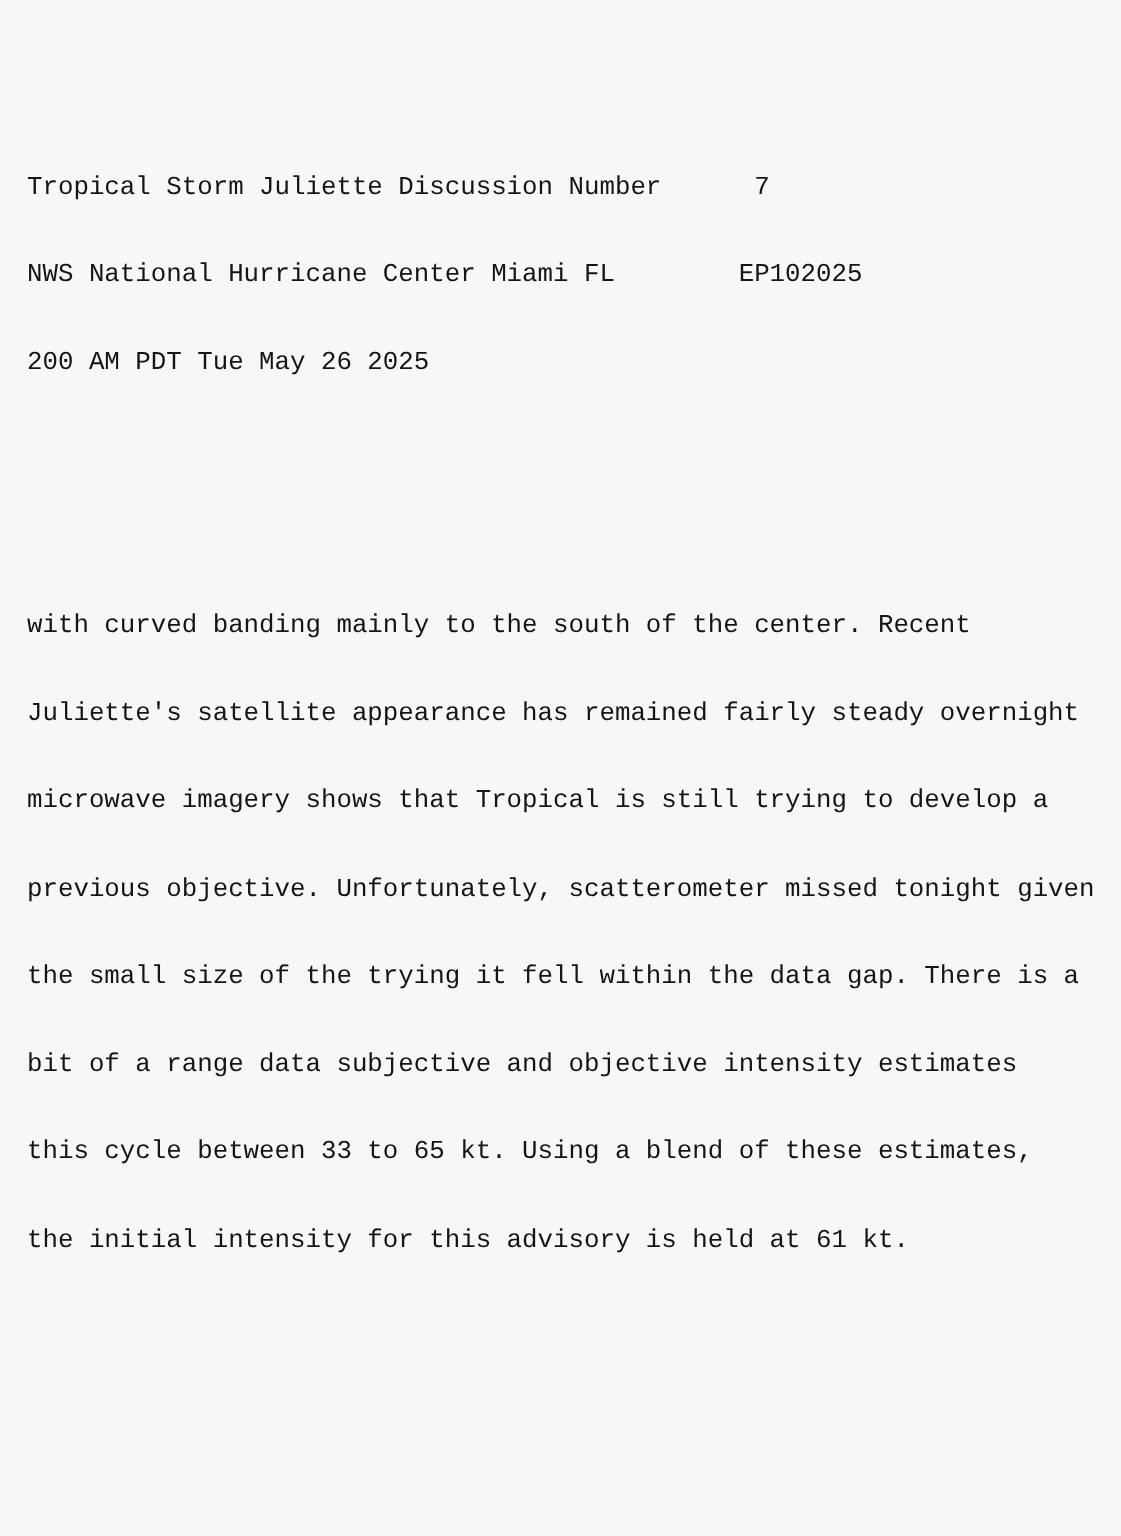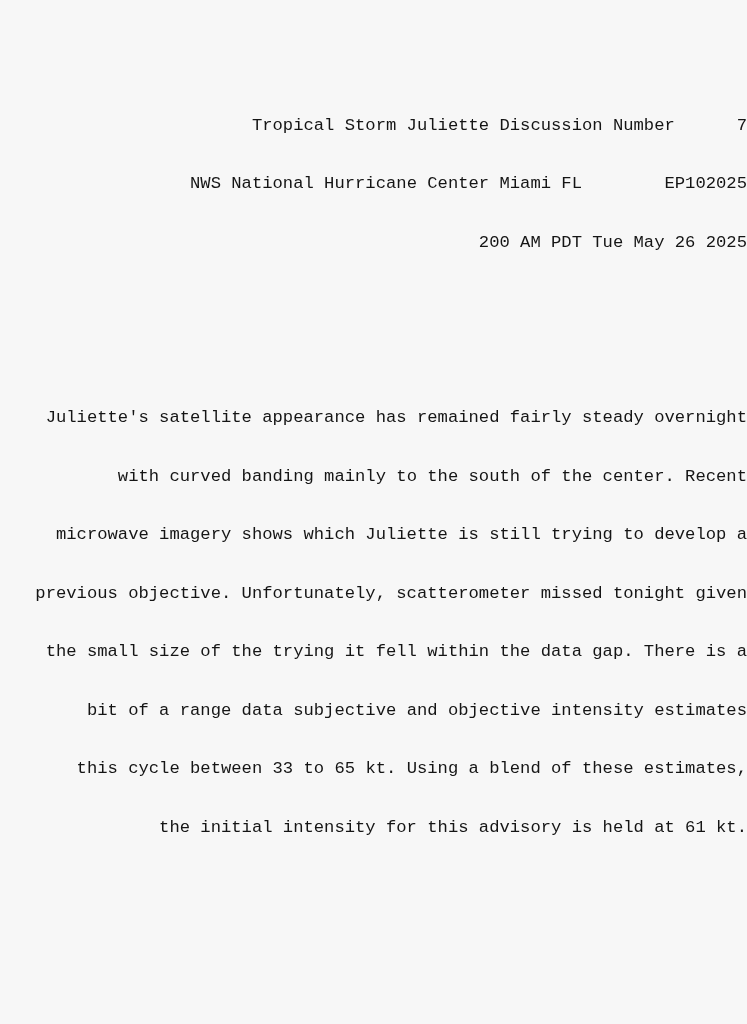--- a/index.html
+++ b/index.html
@@ -21,40 +21,39 @@
     right: 0;
     font-family: "Liberation Mono", "DejaVu Sans Mono", monospace;
     font-size: 17.2px;
     line-height: 19.5px;
     color: #151515;
     white-space: pre;
     font-weight: 500;
   }
   .doc .line {
     min-height: 19.5px;
-    text-align: right;
   }
   .gap-1 { margin-top: 19.5px; }    
 </style>
 </head>
 <body>
 
 <div class="screen">
   <div class="doc">
 
     <div>
       <div class="line">Tropical Storm Juliette Discussion Number      7</div>
       <div class="line">NWS National Hurricane Center Miami FL        EP102025</div>
       <div class="line">200 AM PDT Tue May 26 2025</div>
     </div>
 
     <div class="gap-1">
+      <div class="line">with curved banding mainly to the south of the center. Recent</div>
       <div class="line">Juliette's satellite appearance has remained fairly steady overnight</div>
-      <div class="line">with curved banding mainly to the south of the center. Recent</div>
-      <div class="line">microwave imagery shows which Juliette is still trying to develop a</div>
+      <div class="line">microwave imagery shows that Tropical is still trying to develop a</div>
       <div class="line">previous objective. Unfortunately, scatterometer missed tonight given</div>
       <div class="line">the small size of the trying it fell within the data gap. There is a</div>
       <div class="line">bit of a range data subjective and objective intensity estimates</div>
       <div class="line">this cycle between 33 to 65 kt. Using a blend of these estimates,</div>
       <div class="line">the initial intensity for this advisory is held at 61 kt.</div>
     </div>
 
     <div class="gap-1">
       
       

